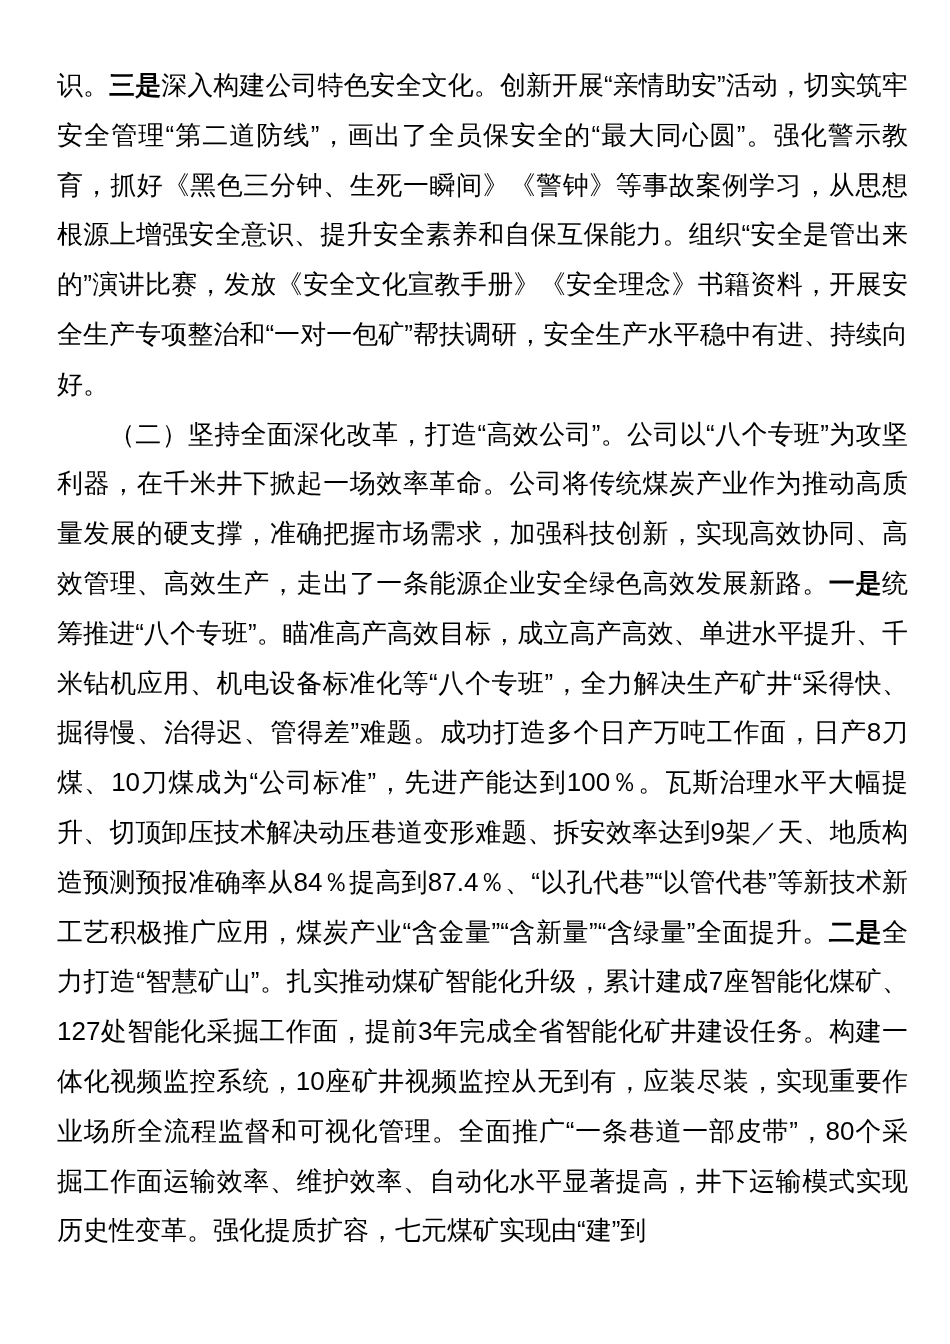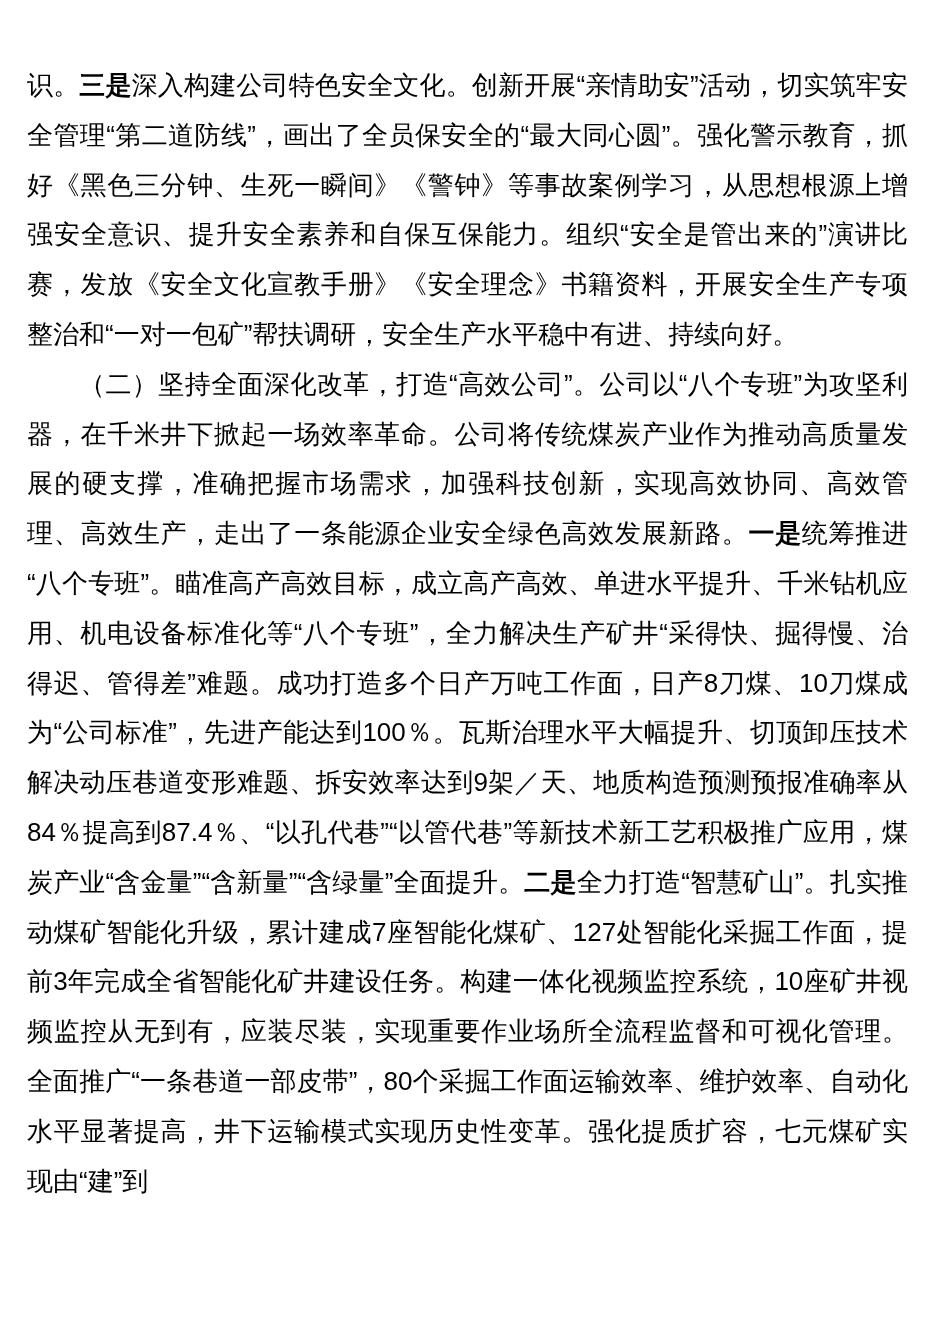--- a/index.html
+++ b/index.html
@@ -8,21 +8,21 @@
     background: #ffffff;
   }
   .page {
     position: relative;
     width: 950px;
     height: 1344px;
     margin: 0 auto;
     background: #ffffff;
     overflow: hidden;
     box-sizing: border-box;
-    padding: 61px 42px 0 27px;
+    padding: 61px 42px 0 57px;
   }
   .doc {
     font-family: "Liberation Sans", "DejaVu Sans", sans-serif;
     font-size: 26px;
     line-height: 49.8px;
     color: #000000;
     text-align: justify;
     text-justify: inter-character;
     letter-spacing: 0;
   }

